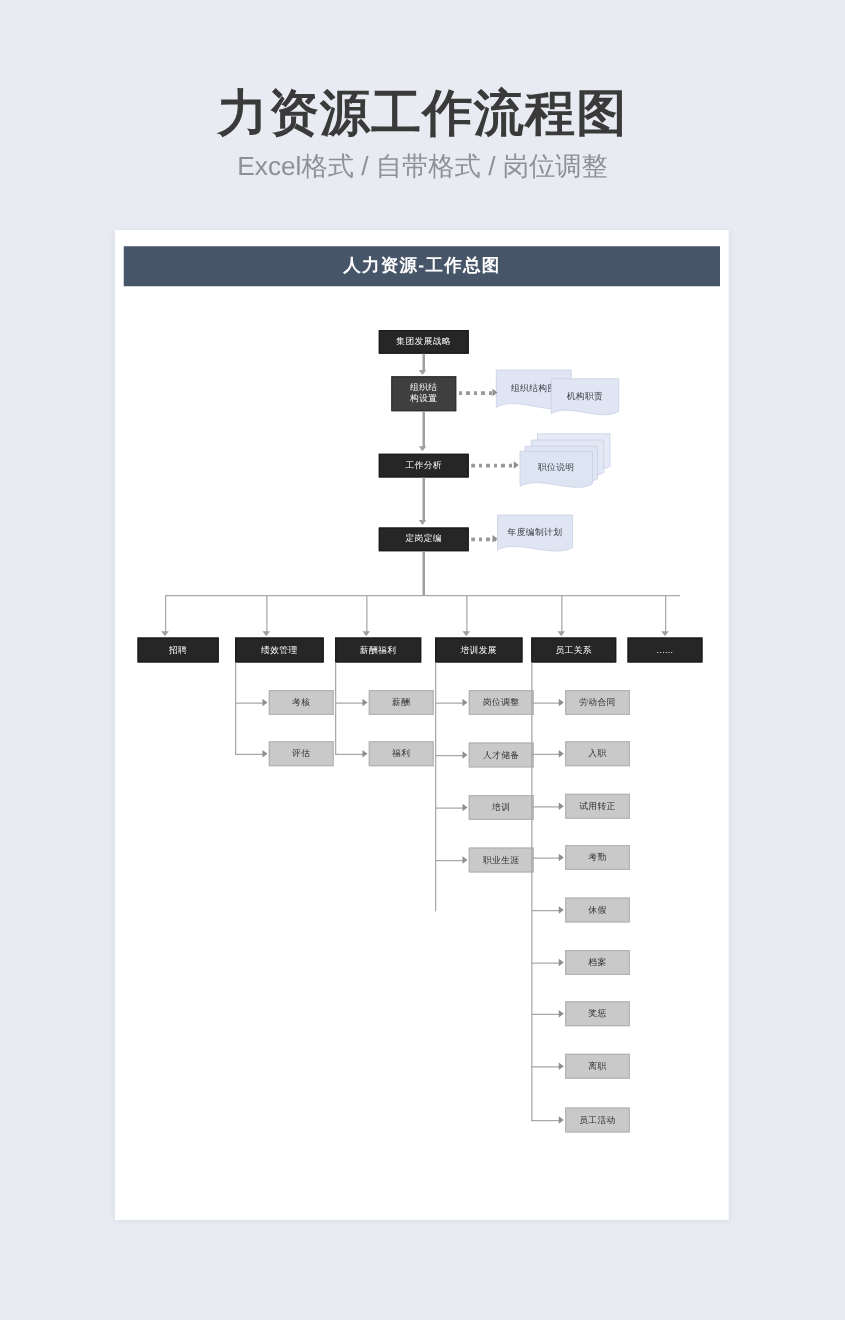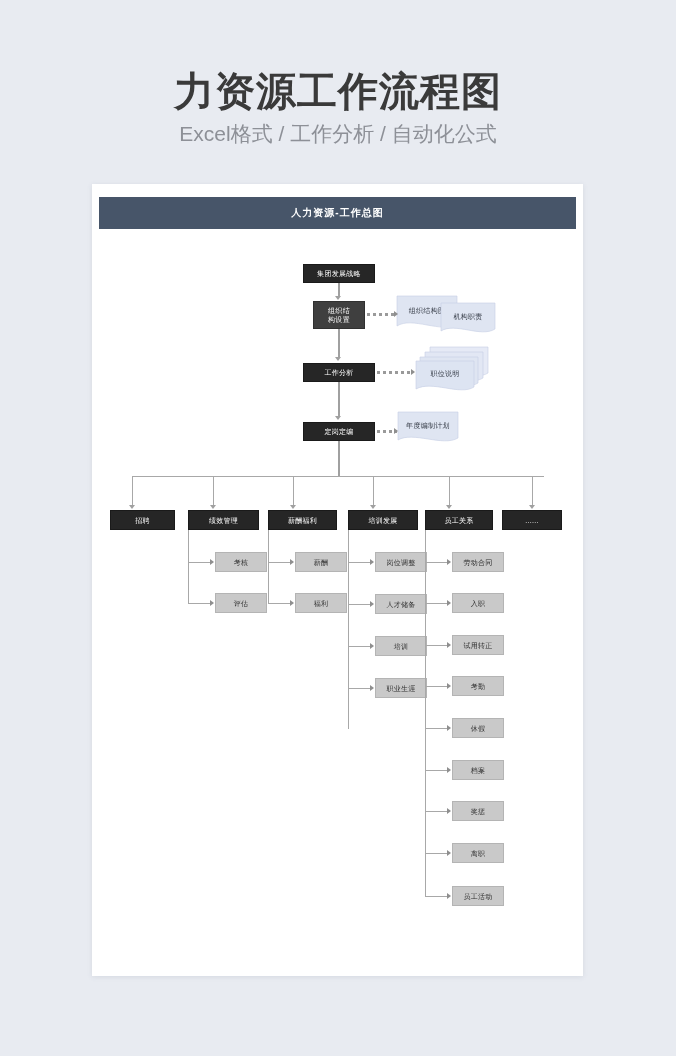--- a/index.html
+++ b/index.html
@@ -52,21 +52,21 @@
     background: #ffffff;
     box-shadow: 0 1px 5px rgba(90,100,120,0.13);
   }
 
   .doc-header {
     position: absolute;
     left: 7px; top: 13px;
     width: 477px; height: 32px;
     background: #475569;
     color: #ffffff;
-    font-size: 10px;
+    font-size: 14px;
     font-weight: bold;
     display: flex;
     align-items: center;
     justify-content: center;
     letter-spacing: 1px;
   }
   .doc-subheader {
     position: absolute;
     left: 7px; top: 45px;
     width: 477px; height: 22px;
@@ -156,21 +156,21 @@
     background-image: repeating-linear-gradient(to right, #9a9a9a 0 3px, transparent 3px 6px);
   }
 </style>
 </head>
 <body>
 
 <div id="root">
 
   <div class="promo">
     <div class="promo-title">力资源工作流程图</div>
-    <div class="promo-sub">Excel格式 / 工作分析 / 自动化公式</div>
+    <div class="promo-sub">Excel格式 / 自带格式 / 岗位调整</div>
   </div>
 
   <div class="card">
 
     <div class="doc-header">人力资源-工作总图</div>
 
     <div class="canvas">
 
       <div class="node dark" style="left:211px; top:80px; width:72px; height:19px;">集团发展战略</div>
 

